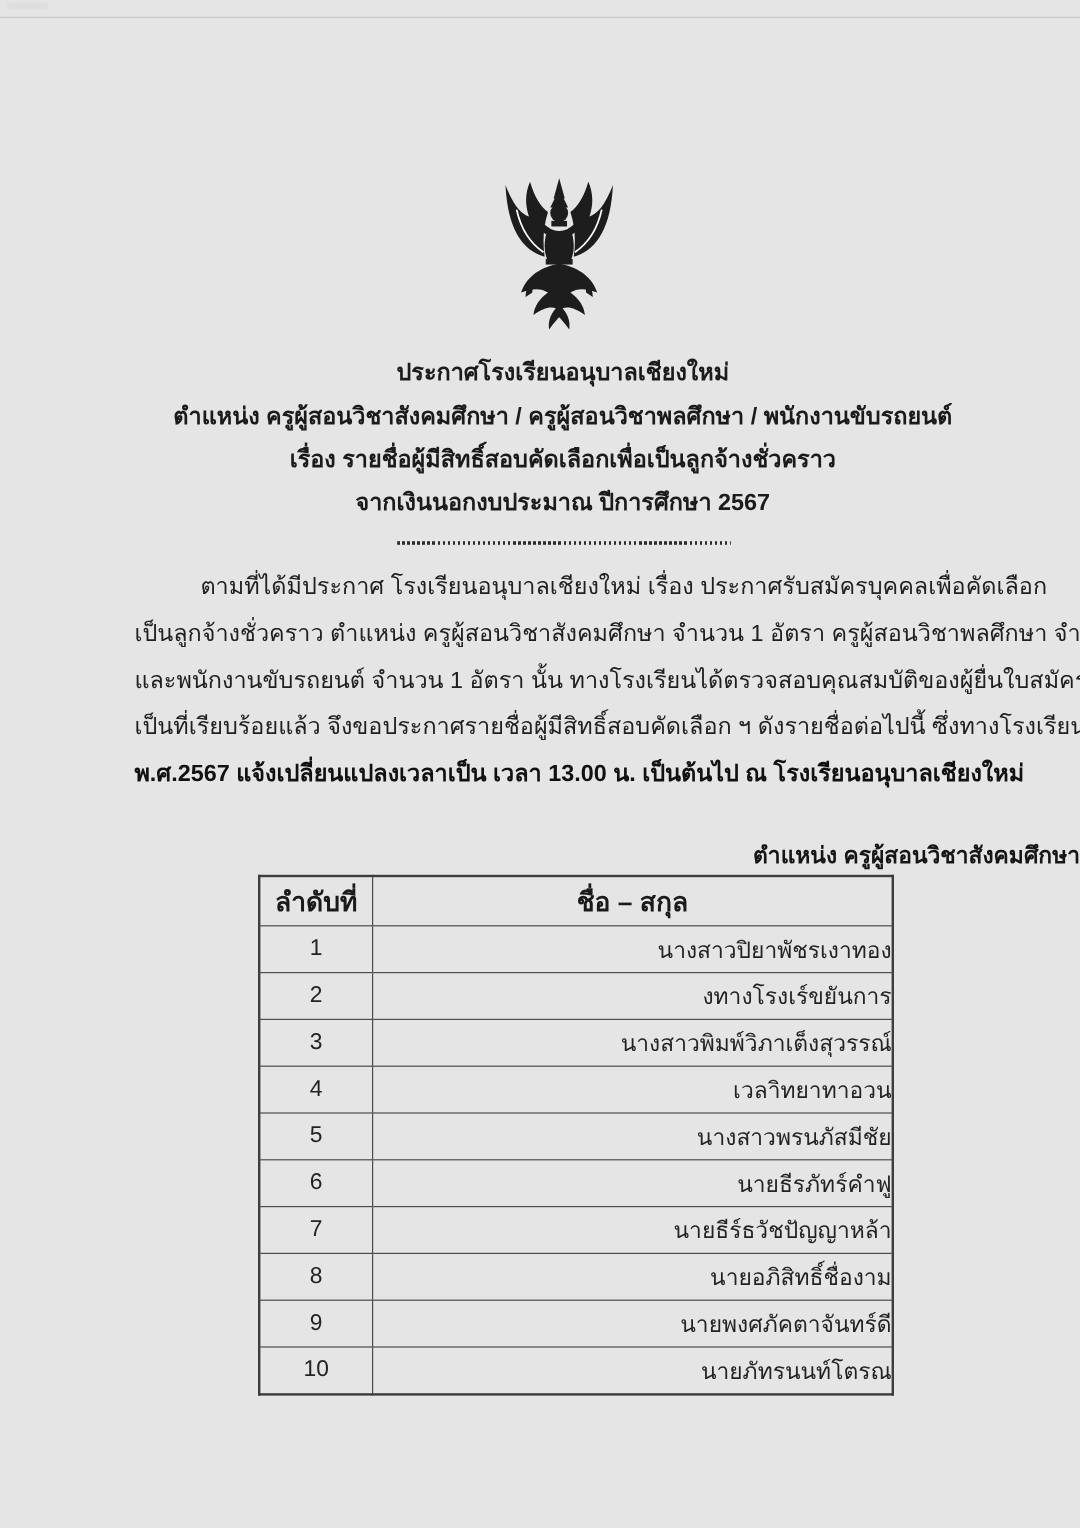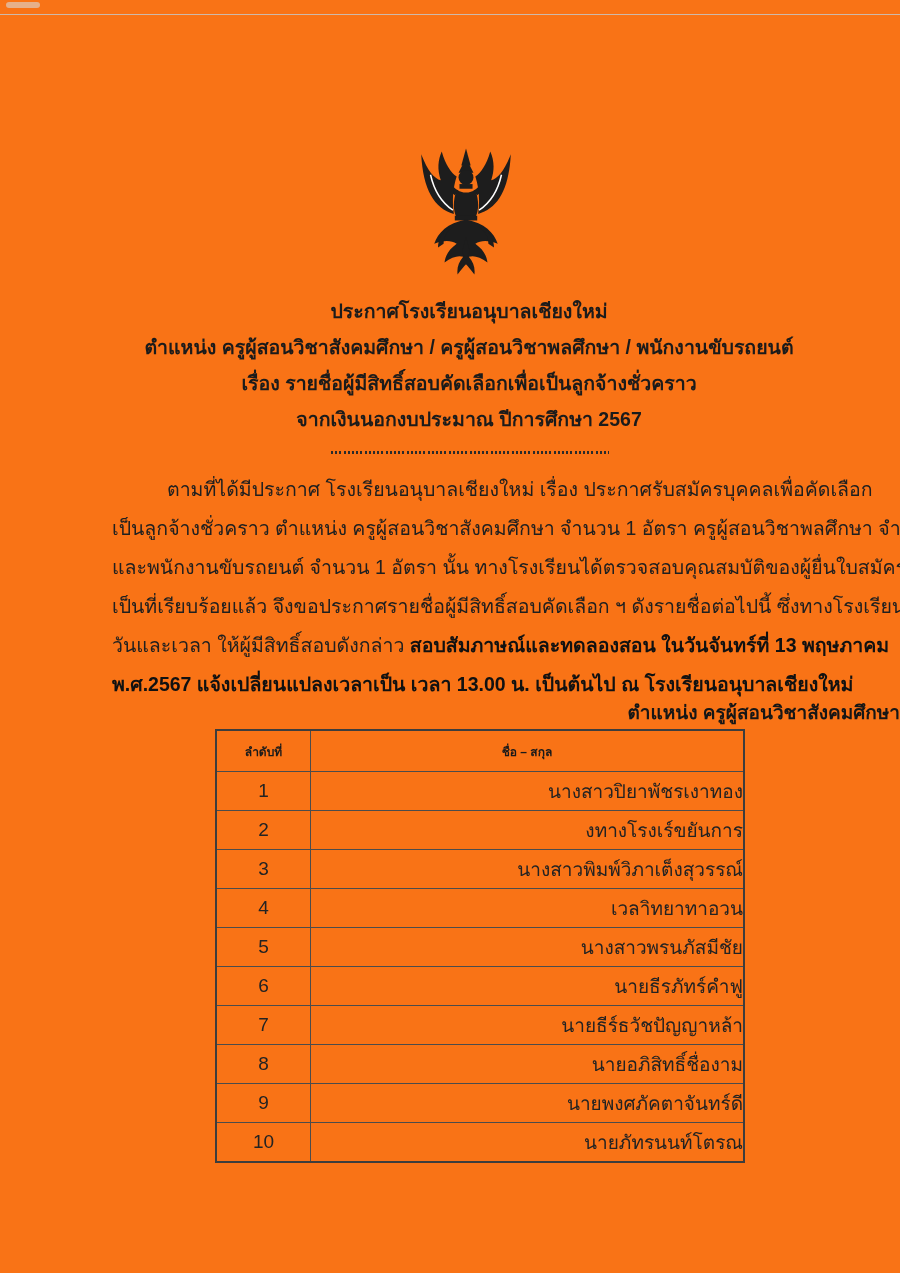--- a/index.html
+++ b/index.html
@@ -4,21 +4,21 @@
 <style>
   html,body{margin:0;padding:0;}
   body{
     width:900px;height:1273px;
     background:#ffffff;
     font-family:"Liberation Sans","DejaVu Sans",sans-serif;
     color:#1f1f1f;
     position:relative;
     overflow:hidden;
   }
-  .page{position:absolute;inset:0;background:#f97316;}
+  .page{position:absolute;inset:0;background:#e5e5e5;}
   .scan-line{position:absolute;top:14px;left:0;width:900px;height:1px;background:#c6c6c6;opacity:.85;}
   .corner-smudge{position:absolute;top:2px;left:6px;width:34px;height:6px;background:#d9d9d9;opacity:.6;border-radius:3px;}
 
   .emblem{position:absolute;left:410px;top:142px;width:112px;height:142px;}
   .emblem svg{width:100%;height:100%;}
 
   .title-block{
     position:absolute;top:293px;left:38px;width:862px;
     text-align:center;font-weight:bold;font-size:19.5px;line-height:36px;color:#1b1b1b;
   }
@@ -41,21 +41,21 @@
     position:absolute;top:697px;left:38px;width:862px;
     text-align:right;font-weight:bold;font-size:19px;color:#161616;
   }
 
   table.roster{
     position:absolute;top:729px;left:215px;width:530px;
     border-collapse:collapse;font-size:19px;color:#232323;
     border:2px solid #3d3d3d;
   }
   table.roster th,table.roster td{border:1px solid #4c4c4c;padding:0;}
-  table.roster th{height:40px;font-weight:bold;font-size:12px;color:#1a1a1a;}
+  table.roster th{height:40px;font-weight:bold;font-size:22px;color:#1a1a1a;}
   th.col-no,td.cell-no{width:93px;text-align:center;}
   td.cell-name{padding-left:22px;height:38px;text-align:right;}
   td.cell-name .fname{display:inline-block;width:168px;}
 </style>
 </head>
 <body>
 
 <div class="page">
 
   <div class="scan-line"></div>
@@ -100,21 +100,20 @@
     <div>จากเงินนอกงบประมาณ ปีการศึกษา 2567</div>
   </div>
 
   <div class="dotted-divider"></div>
 
   <div class="body-text">
     <div class="line indent">ตามที่ได้มีประกาศ โรงเรียนอนุบาลเชียงใหม่ เรื่อง ประกาศรับสมัครบุคคลเพื่อคัดเลือก</div>
     <div class="line">เป็นลูกจ้างชั่วคราว ตำแหน่ง ครูผู้สอนวิชาสังคมศึกษา จำนวน 1 อัตรา ครูผู้สอนวิชาพลศึกษา จำนวน 1 อัตรา</div>
     <div class="line">และพนักงานขับรถยนต์ จำนวน 1 อัตรา นั้น ทางโรงเรียนได้ตรวจสอบคุณสมบัติของผู้ยื่นใบสมัคร</div>
     <div class="line">เป็นที่เรียบร้อยแล้ว จึงขอประกาศรายชื่อผู้มีสิทธิ์สอบคัดเลือก ฯ ดังรายชื่อต่อไปนี้ ซึ่งทางโรงเรียนได้กำหนด</div>
-    <div class="line"><span>วันและเวลา ให้ผู้มีสิทธิ์สอบดังกล่าว </span><b>สอบสัมภาษณ์และทดลองสอน ในวันจันทร์ที่ 13 พฤษภาคม</b></div>
     <div class="line"><b>พ.ศ.2567  แจ้งเปลี่ยนแปลงเวลาเป็น เวลา 13.00 น. เป็นต้นไป  ณ โรงเรียนอนุบาลเชียงใหม่</b></div>
   </div>
 
   <div class="table-title">ตำแหน่ง ครูผู้สอนวิชาสังคมศึกษา</div>
 
   <table class="roster">
     <thead>
       <tr>
         <th class="col-no">ลำดับที่</th>
         <th class="col-name">ชื่อ – สกุล</th>

